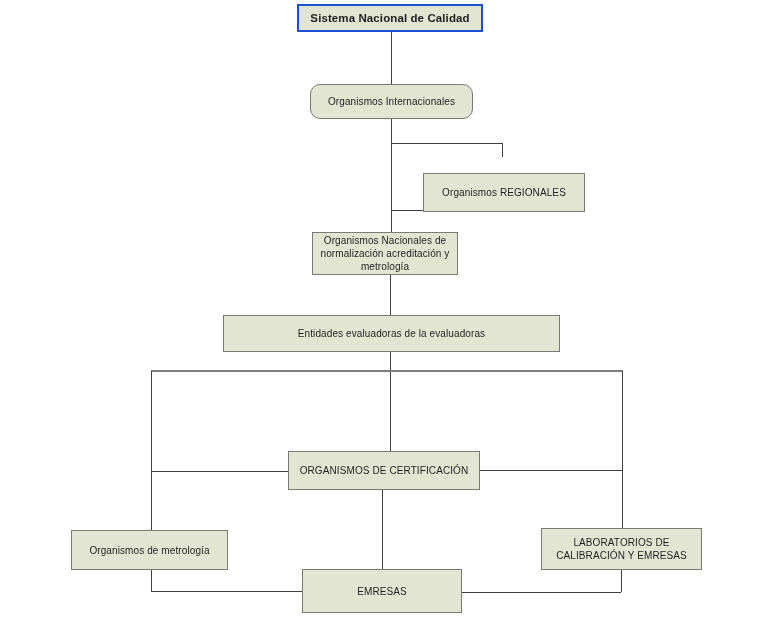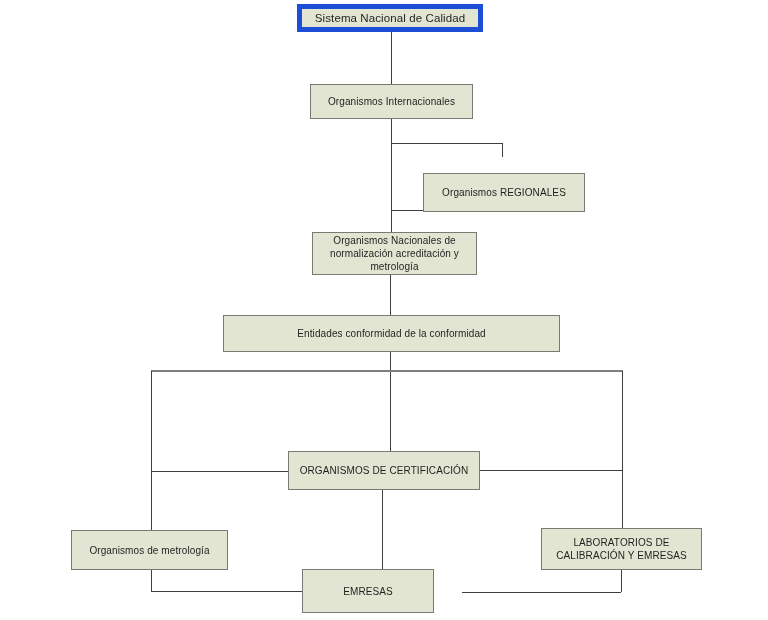--- a/index.html
+++ b/index.html
@@ -19,39 +19,39 @@
     display:flex;
     align-items:center;
     justify-content:center;
     text-align:center;
     font-size:10px;
     line-height:1.3;
     letter-spacing:0.1px;
     padding:2px 6px;
   }
   .root{
-    border:5px solid #1d4ed8;
-    font-weight:normal;
+    border:2px solid #1d4ed8;
+    font-weight:bold;
     font-size:11.5px;
   }
   .ln{position:absolute;background:#3f3f3f;}
   .h{height:1px;}
   .v{width:1px;}
   .thick{height:2px;background:#7d7d7d;}
 
   
   #n-root         {left:297px; top:4px;   width:186px; height:28px;}
-  #n-internac     {left:310px; top:84px;  width:163px; height:35px;}
+  #n-internac     {left:310px; top:84px;  width:163px; height:35px;border-radius:10px;}
   #n-regionales   {left:423px; top:157px; width:162px; height:39px;margin-top:16px;}
-  #n-nacionales   {left:312px; top:232px; width:165px; height:43px;}
+  #n-nacionales   {left:312px; top:232px; width:146px; height:43px;}
   #n-entidades    {left:223px; top:315px; width:337px; height:37px;}
   #n-certific     {left:288px; top:451px; width:192px; height:39px;}
   #n-inspeccion   {left:71px;  top:530px; width:157px; height:40px;}
   #n-laborat      {left:541px; top:528px; width:161px; height:42px;}
-  #n-empresas     {left:302px; top:569px; width:132px; height:44px;}
+  #n-empresas     {left:302px; top:569px; width:160px; height:44px;}
 
   
   #l-v1 {left:391px; top:32px;  height:52px;}
   #l-v2 {left:391px; top:119px; height:113px;}
   #l-h1 {left:391px; top:143px; width:112px;}
   #l-v3 {left:502px; top:143px; height:14px;}
   #l-v4 {left:502px; top:196px; height:14px;}
   #l-h2 {left:391px; top:210px; width:112px;}
   #l-v5 {left:390px; top:275px; height:40px;}
   #l-v6 {left:390px; top:352px; height:99px;}
@@ -91,21 +91,21 @@
   <div class="ln h" id="l-h7"></div>
 
   <div class="node root" id="n-root">Sistema Nacional de Calidad</div>
 
   <div class="node" id="n-internac">Organismos Internacionales</div>
 
   <div class="node" id="n-regionales">Organismos REGIONALES</div>
 
   <div class="node" id="n-nacionales">Organismos Nacionales de normalización acreditación y metrología</div>
 
-  <div class="node" id="n-entidades">Entidades conformidad de la conformidad</div>
+  <div class="node" id="n-entidades">Entidades evaluadoras de la evaluadoras</div>
 
   <div class="node" id="n-certific">ORGANISMOS DE CERTIFICACIÓN</div>
 
   <div class="node" id="n-inspeccion">Organismos de metrología</div>
 
   <div class="node" id="n-laborat">LABORATORIOS DE CALIBRACIÓN Y EMRESAS</div>
 
   <div class="node" id="n-empresas">EMRESAS</div>
 
 </div>

